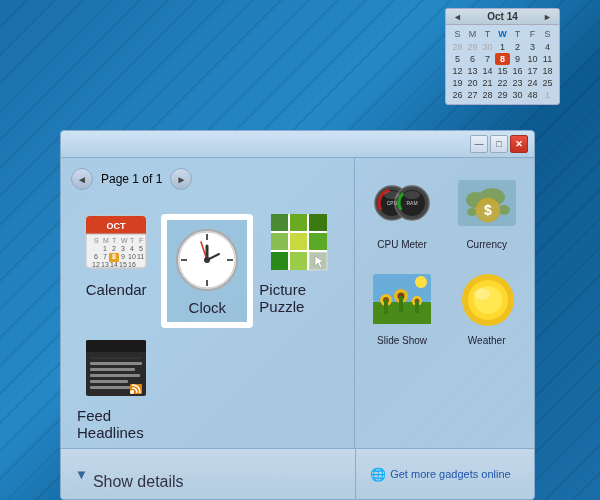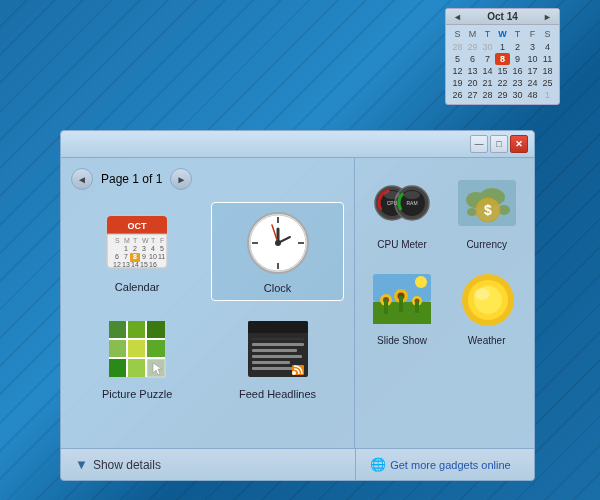--- a/index.html
+++ b/index.html
@@ -170,46 +170,46 @@
       color: #444;
     }
     .page-label {
       font-size: 12px;
       color: #000000;
     }
 
     
     .gadget-grid {
       display: grid;
-      grid-template-columns: 1fr 1fr;
-      gap: 8px;
+      grid-template-columns: 1fr 1fr 1fr;
     }
     .gadget-item {
       display: flex;
       flex-direction: column;
       align-items: center;
       padding: 6px;
       border-radius: 4px;
       cursor: pointer;
     }
     .gadget-item.selected {
       background: rgba(140,185,215,0.5);
-      border: 1px solid #ffffff;
+      border: 6px solid #ffffff;
+      margin-top: 12px;
     }
     .gadget-icon {
       width: 68px;
       height: 68px;
       margin-bottom: 5px;
       display: flex;
       align-items: center;
       justify-content: center;
       position: relative;
     }
     .gadget-label {
-      font-size: 11px;
+      font-size: 15px;
       color: #223;
       text-align: left;
     }
 
     
     .right-panel {
       width: 180px;
       padding: 10px;
     }
     .search-box {
@@ -287,22 +287,23 @@
       display: flex;
       align-items: center;
       gap: 5px;
       cursor: pointer;
     }
     .footer-icon {
       color: #336699;
       font-size: 13px;
     }
     .footer-label {
-      font-size: 12px;
+      font-size: 16px;
       color: #334;
+      margin-top: 16px;
     }
     .footer-right {
       flex: 1;
       padding: 8px 14px;
       display: flex;
       align-items: center;
       cursor: pointer;
     }
     .footer-link {
       font-size: 11px;

